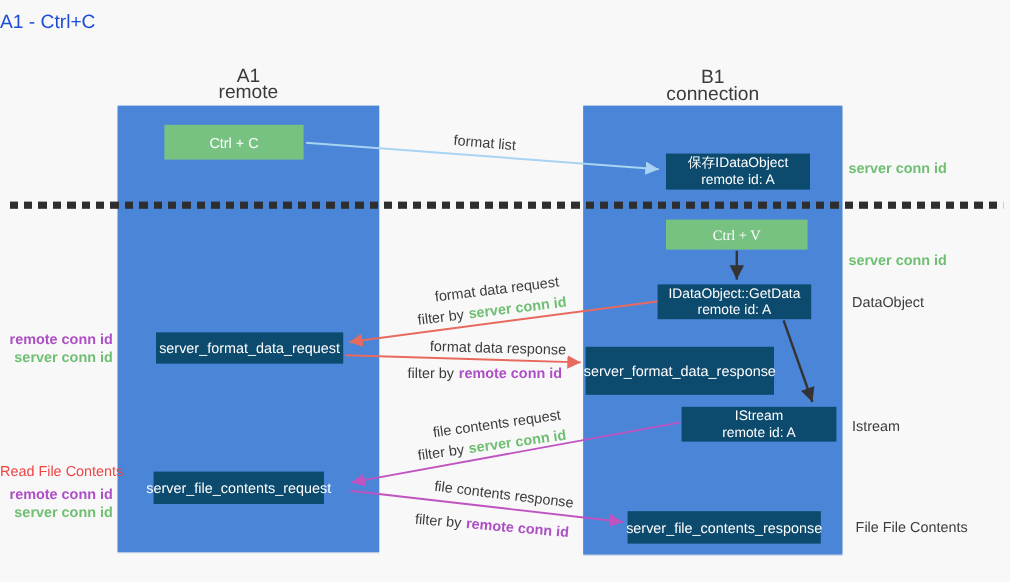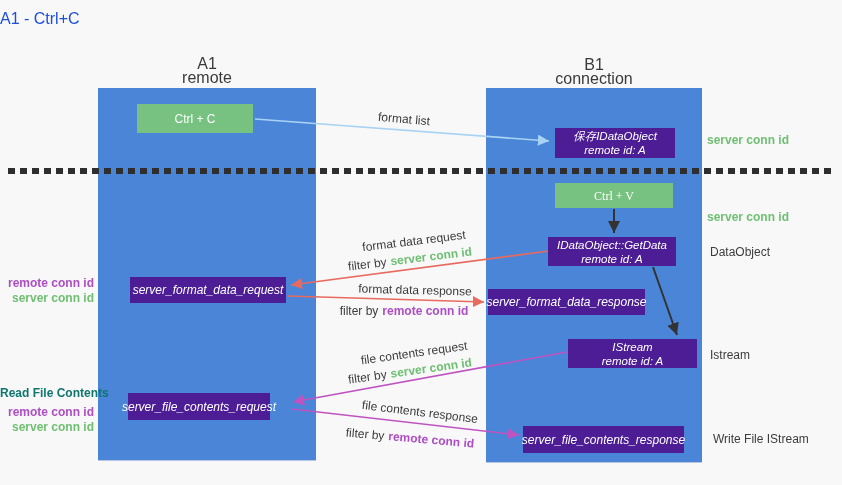--- a/index.html
+++ b/index.html
@@ -14,37 +14,37 @@
 
   .panel{position:absolute;background:#4a85d8;z-index:1;box-shadow:0 1px 0 rgba(130,160,210,0.55);}
 
   .dashes{position:absolute;left:8px;top:168px;width:828px;height:6px;z-index:2;
           background:repeating-linear-gradient(to right,#2e2e2e 0 7px,rgba(0,0,0,0) 7px 12px);}
 
   svg.edges{position:absolute;left:0;top:0;z-index:3;}
 
   .node{position:absolute;z-index:4;display:flex;flex-direction:column;align-items:center;justify-content:center;
         color:#ffffff;font-size:12px;line-height:14px;text-align:center;white-space:nowrap;}
-  .node.orange{background:#4c1d95;font-style:italic;}
+  .node.orange{background:#0c4a6e;}
   .node.green{background:#77c281;}
   .node .l2{font-size:11.5px;}
 
   .elabel{position:absolute;z-index:5;font-size:12px;color:#3c3c3c;white-space:nowrap;
           transform:translate(-50%,-50%);}
   .hl{font-weight:bold;margin-left:4px;}
   .hl.green{color:#6fbf72;}
   .hl.purple{color:#ad4ec4;}
 
   .side-right{position:absolute;z-index:5;font-size:12px;white-space:nowrap;}
   .side-right.green{color:#6fbf72;font-weight:bold;}
   .side-left{position:absolute;left:0;width:94px;text-align:right;z-index:5;font-size:12px;
              line-height:15px;white-space:nowrap;}
   .side-left .purple{color:#ad4ec4;font-weight:bold;}
   .side-left .grn{color:#6fbf72;font-weight:bold;}
-  .side-left .plain{color:#0f766e;font-weight:bold;margin-bottom:4px;}
+  .side-left .plain{color:#ef4444;font-weight:normal;margin-bottom:4px;}
 </style>
 </head>
 <body>
 
 <div class="stage">
 
   <div class="title">
     <div>A1 - Ctrl+C</div>
   </div>
 
@@ -101,21 +101,21 @@
 
   <div class="node orange" style="left:548px;top:237px;width:128px;height:29px;">
     <div class="l2">IDataObject::GetData</div>
     <div class="l2">remote id: A</div>
   </div>
 
   <div class="node orange" style="left:130px;top:277px;width:156px;height:26px;">
     <div>server_format_data_request</div>
   </div>
 
-  <div class="node orange" style="left:488px;top:289px;width:157px;height:26px;">
+  <div class="node orange" style="left:488px;top:289px;width:157px;height:40px;">
     <div>server_format_data_response</div>
   </div>
 
   <div class="node orange" style="left:568px;top:339px;width:129px;height:29px;">
     <div class="l2">IStream</div>
     <div class="l2">remote id: A</div>
   </div>
 
   <div class="node orange" style="left:128px;top:393px;width:142px;height:27px;">
     <div>server_file_contents_request</div>
@@ -159,15 +159,15 @@
   <div class="side-left" style="top:386px;">
     <div class="plain">Read File Contents</div>
     <div class="purple">remote conn id</div>
     <div class="grn">server conn id</div>
   </div>
 
   <div class="side-right green" style="left:707px;top:133px;">server conn id</div>
   <div class="side-right green" style="left:707px;top:210px;">server conn id</div>
   <div class="side-right" style="left:710px;top:245px;">DataObject</div>
   <div class="side-right" style="left:710px;top:348px;">Istream</div>
-  <div class="side-right" style="left:713px;top:432px;">Write File IStream</div>
+  <div class="side-right" style="left:713px;top:432px;">File File Contents</div>
 
 </div>
 
 </body></html>

